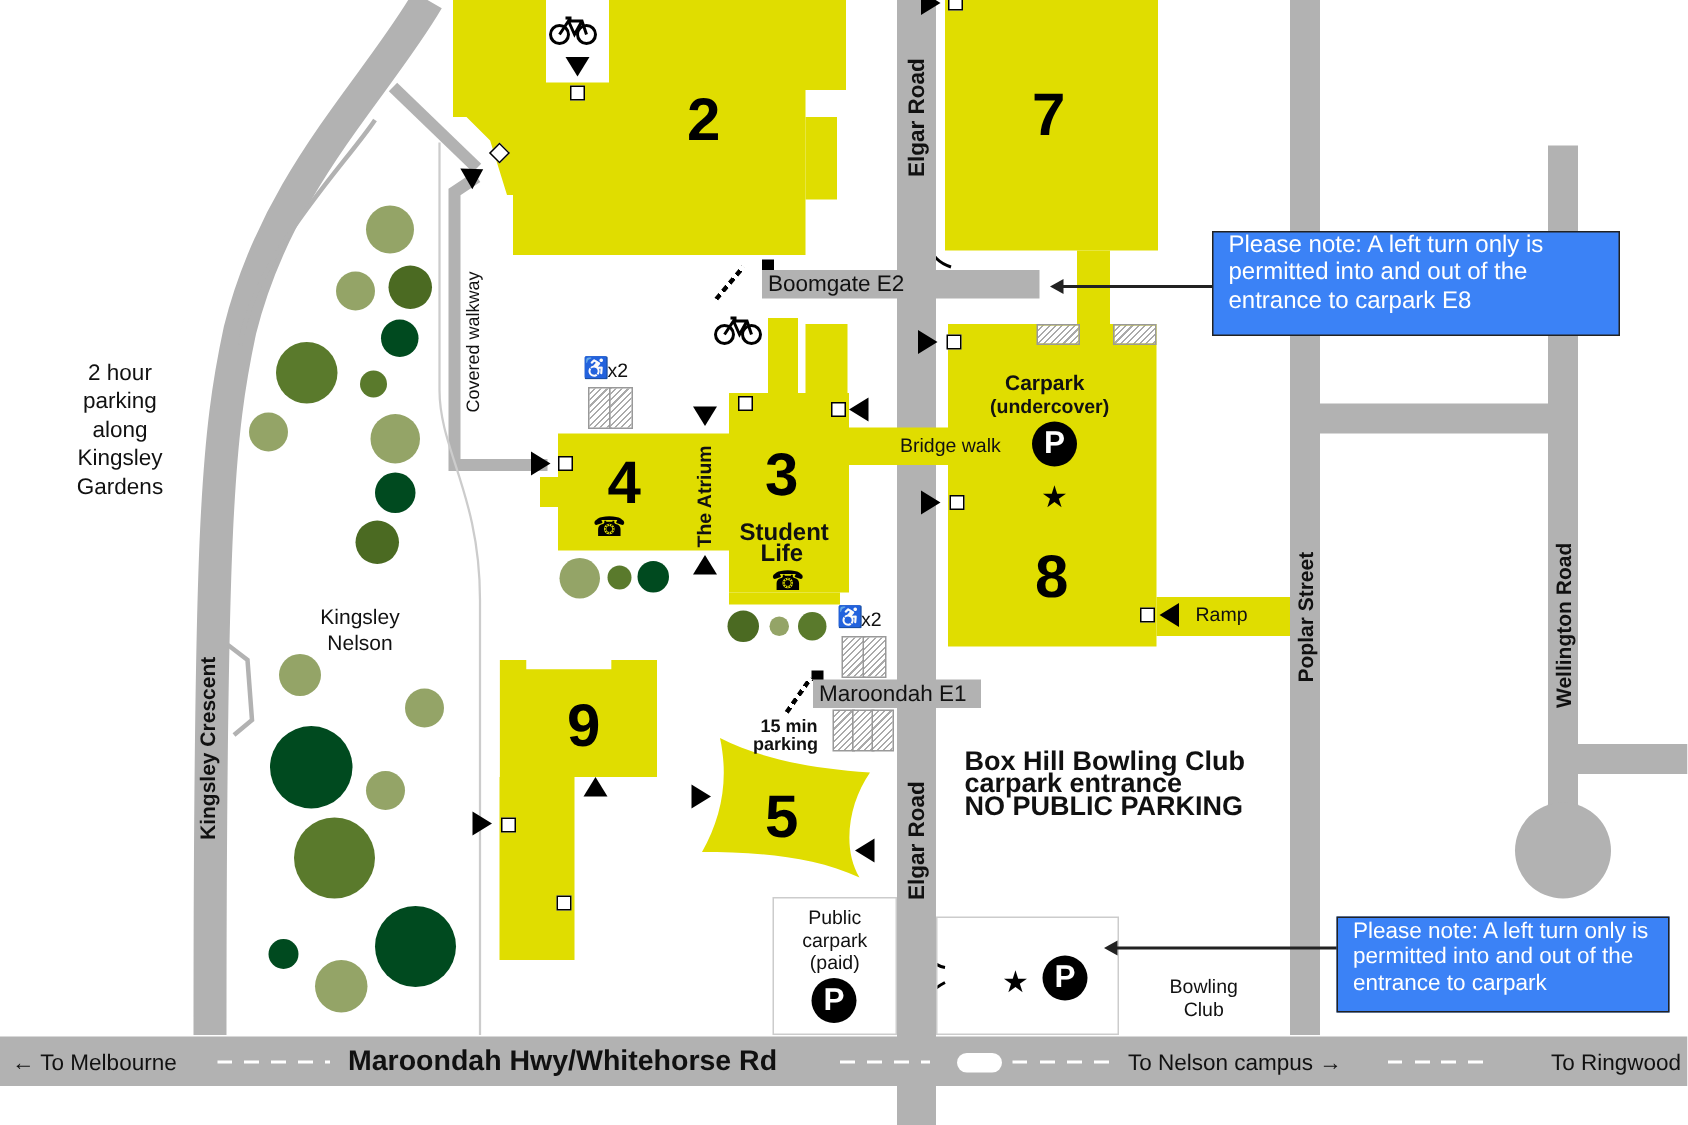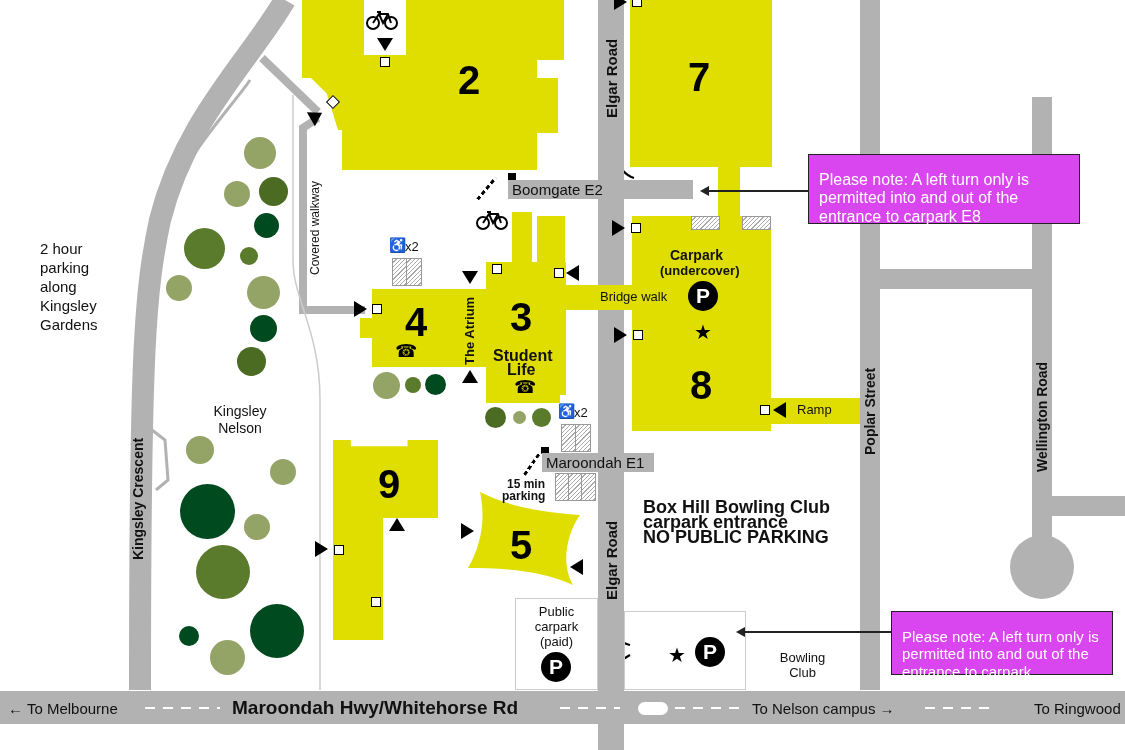--- a/index.html
+++ b/index.html
@@ -5,21 +5,21 @@
   html,body{margin:0;padding:0;background:#fff;}
   body{width:1125px;height:750px;position:relative;overflow:hidden;font-family:"Liberation Sans",sans-serif;}
   .abs{position:absolute;}
   .road{position:absolute;background:#b2b2b2;}
   .bld{position:absolute;background:#e0dd00;}
   .num{position:absolute;font-weight:bold;font-size:40px;color:#000;line-height:1;}
   .lbl{position:absolute;font-size:14px;color:#111;line-height:1.15;white-space:nowrap;}
   .lblb{position:absolute;font-size:16px;font-weight:bold;color:#111;line-height:1.1;text-align:center;white-space:nowrap;}
   .vtext{position:absolute;transform:rotate(-90deg);transform-origin:left top;white-space:nowrap;font-size:15px;color:#111;}
   .vtextb{font-weight:bold;}
-  .note{position:absolute;background:#d946ef;color:#fff;border:1px solid #222;font-size:16px;line-height:1.15;padding:16px 10px;box-sizing:border-box;}
+  .note{position:absolute;background:#3b82f6;color:#fff;border:1px solid #222;font-size:16px;line-height:1.15;padding:0 10px;box-sizing:border-box;}
   .door{position:absolute;width:8px;height:8px;background:#fff;border:1.5px solid #000;}
   .tri-r{position:absolute;width:0;height:0;border-top:8px solid transparent;border-bottom:8px solid transparent;border-left:13px solid #000;}
   .tri-l{position:absolute;width:0;height:0;border-top:8px solid transparent;border-bottom:8px solid transparent;border-right:13px solid #000;}
   .tri-d{position:absolute;width:0;height:0;border-left:8px solid transparent;border-right:8px solid transparent;border-top:13px solid #000;}
   .tri-u{position:absolute;width:0;height:0;border-left:8px solid transparent;border-right:8px solid transparent;border-bottom:13px solid #000;}
   .tree{position:absolute;border-radius:50%;}
   .hatch{position:absolute;border:1px solid #999;background:repeating-linear-gradient(135deg,#fff 0 2px,#aaa 2px 3px);}
   .pcircle{position:absolute;width:30px;height:30px;border-radius:50%;background:#000;color:#fff;font-weight:bold;font-size:21px;text-align:center;line-height:30px;}
   .star{position:absolute;font-size:20px;color:#000;line-height:1;}
   .icon{position:absolute;line-height:1;color:#000;}
@@ -200,21 +200,21 @@
 <div class="tree" style="left:513px;top:411px;width:13px;height:13px;background:#94a467;"></div>
 <div class="tree" style="left:532px;top:408px;width:19px;height:19px;background:#5a7a2c;"></div>
 
 <div class="vtext" style="left:308px;top:275px;font-size:12px;">Covered walkway</div>
 <div class="vtext vtextb" style="left:603px;top:118px;">Elgar Road</div>
 <div class="vtext vtextb" style="left:603px;top:600px;">Elgar Road</div>
 <div class="vtext vtextb" style="left:862px;top:455px;font-size:14px;">Poplar Street</div>
 <div class="vtext vtextb" style="left:1034px;top:472px;font-size:14px;">Wellington Road</div>
 <div class="vtext vtextb" style="left:130px;top:560px;font-size:14px;">Kingsley Crescent</div>
 
-<div class="lbl" style="left:40px;top:239px;text-align:left;width:80px;font-size:15px;line-height:19px;">
+<div class="lbl" style="left:40px;top:239px;text-align:center;width:80px;font-size:15px;line-height:19px;">
   <div>2 hour</div>
   <div>parking</div>
   <div>along</div>
   <div>Kingsley</div>
   <div>Gardens</div>
 </div>
 
 <div class="lbl" style="left:200px;top:403px;text-align:center;width:80px;font-size:14px;line-height:17px;">
   <div>Kingsley</div>
   <div>Nelson</div>

